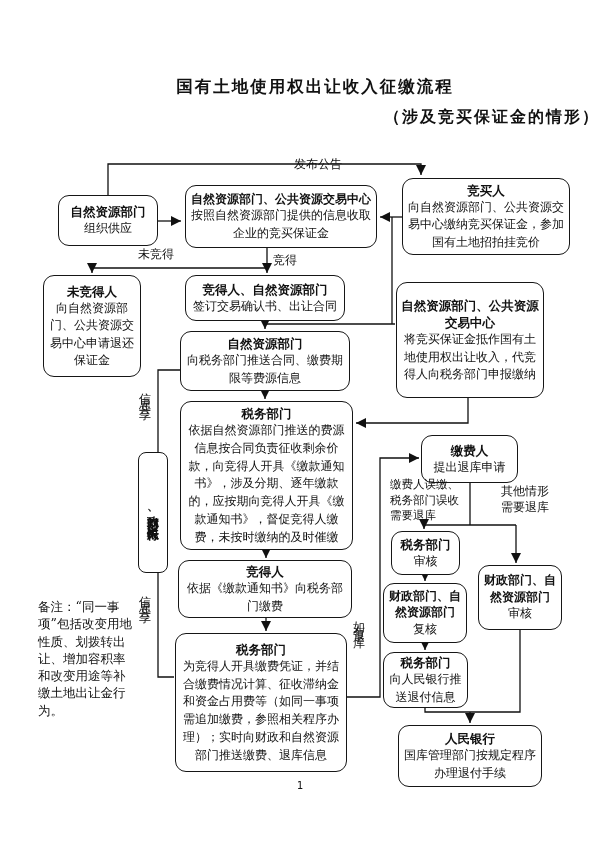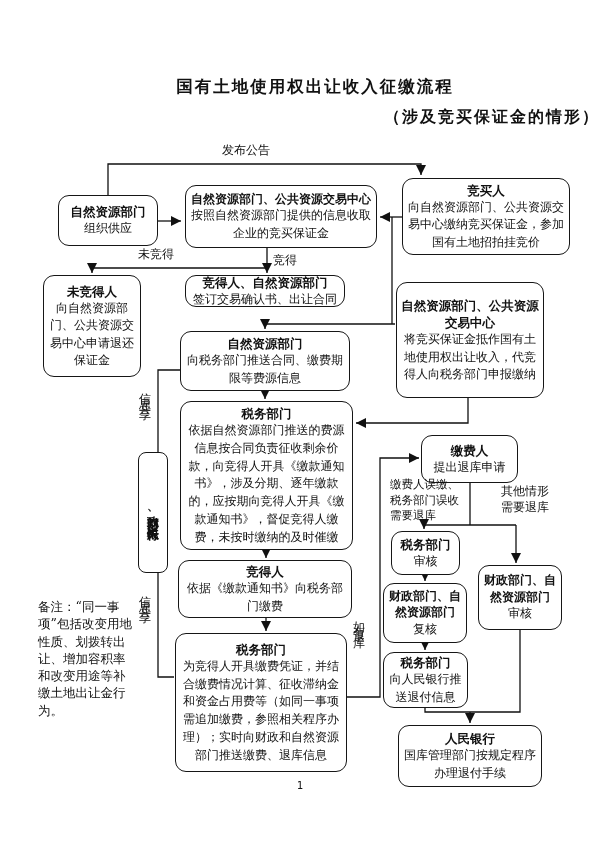--- a/index.html
+++ b/index.html
@@ -74,21 +74,21 @@
 
       <path d="M425,708 V712 H470"></path>
       <path d="M520,630 V712 H470"></path>
       <path d="M470,712 V723" marker-end="url(#arr)"></path>
     </g>
   </svg>
 
   <div class="doc-title">国有土地使用权出让收入征缴流程</div>
   <div class="doc-subtitle">（涉及竞买保证金的情形）</div>
 
-  <div class="elabel" style="left:222px;top:142px;width:120px;text-align:left;">发布公告</div>
+  <div class="elabel" style="left:222px;top:156px;width:120px;text-align:right;">发布公告</div>
   <div class="elabel" style="left:138px;top:246px;width:48px;">未竞得</div>
   <div class="elabel" style="left:273px;top:252px;width:32px;">竞得</div>
   <div class="vlabel" style="left:136px;top:383px;height:76px;">信息共享</div>
   <div class="vlabel" style="left:136px;top:586px;height:76px;">信息共享</div>
   <div class="elabel" style="left:390px;top:477px;width:74px;font-size:11.5px;">缴费人误缴、税务部门误收需要退库</div>
   <div class="elabel" style="left:462px;top:483px;width:52px;margin-left:39px;">其他情形需要退库</div>
   <div class="vlabel" style="left:350px;top:611px;height:92px;">如有退库</div>
 
   <div class="node" style="left:58px;top:195px;width:100px;height:51px;">
     <div class="node-title">自然资源部门</div>
@@ -103,21 +103,21 @@
   <div class="node" style="left:402px;top:178px;width:168px;height:77px;justify-content:center;">
     <div class="node-title">竞买人</div>
     <div class="node-body">向自然资源部门、公共资源交易中心缴纳竞买保证金，参加国有土地招拍挂竞价</div>
   </div>
 
   <div class="node" style="left:43px;top:275px;width:98px;height:102px;">
     <div class="node-title">未竞得人</div>
     <div class="node-body">向自然资源部门、公共资源交易中心申请退还保证金</div>
   </div>
 
-  <div class="node" style="left:185px;top:275px;width:160px;height:32px;">
+  <div class="node" style="left:185px;top:275px;width:160px;height:46px;">
     <div class="node-title">竞得人、自然资源部门</div>
     <div class="node-body">签订交易确认书、出让合同</div>
   </div>
 
   <div class="node" style="left:180px;top:331px;width:170px;height:60px;">
     <div class="node-title">自然资源部门</div>
     <div class="node-body">向税务部门推送合同、缴费期限等费源信息</div>
   </div>
 
   <div class="node" style="left:396px;top:282px;width:148px;height:116px;">

